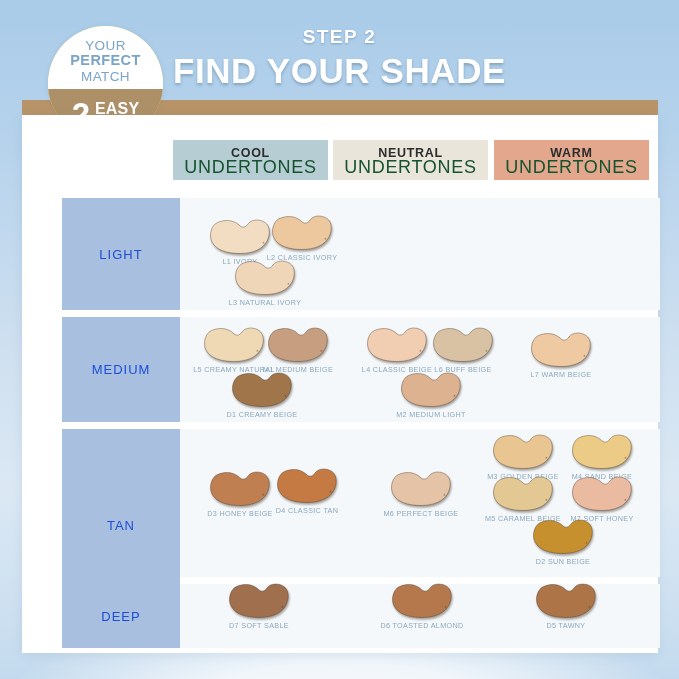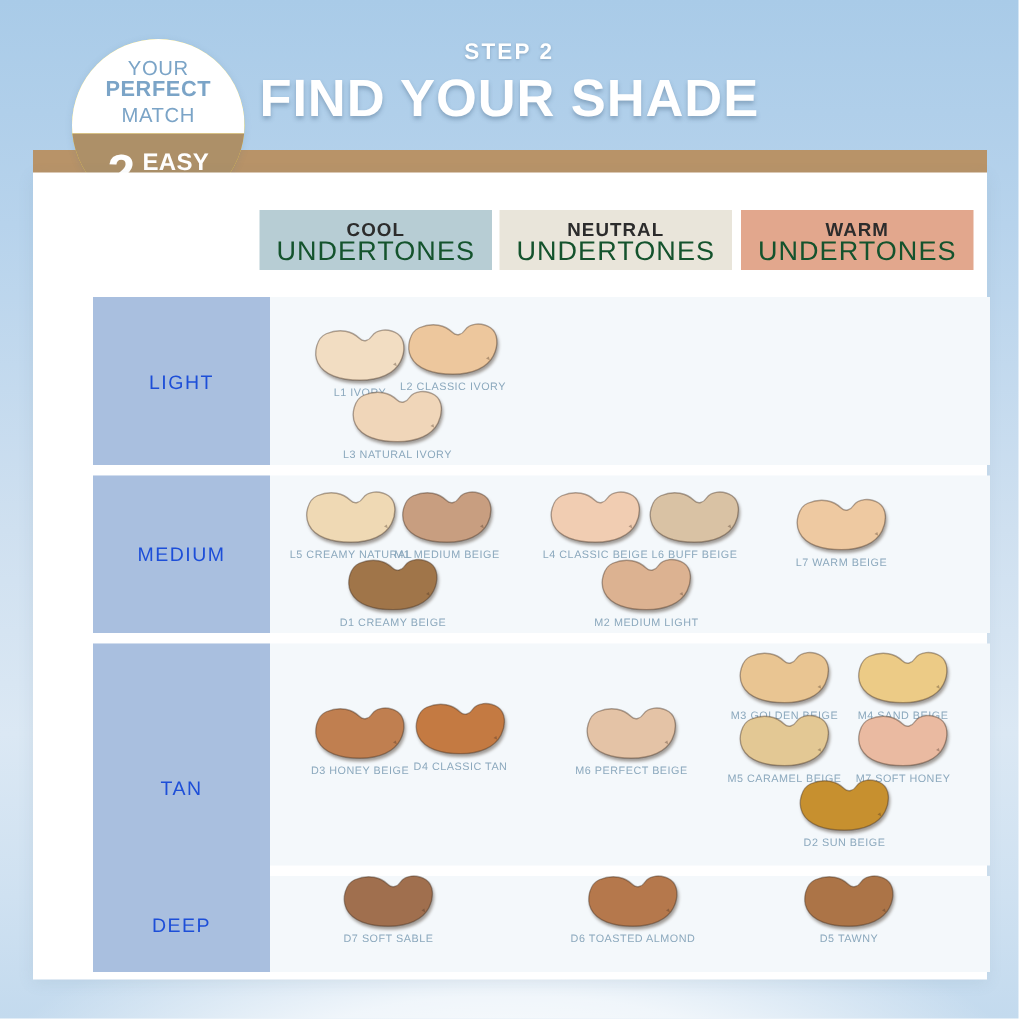--- a/index.html
+++ b/index.html
@@ -24,21 +24,21 @@
     position:absolute;left:22px;top:100px;width:636px;height:19px;
     background:#b89368;
   }
 
   
   #header{
     position:absolute;left:0;top:26px;width:679px;text-align:center;
     pointer-events:none;
   }
   #step{
-    font-size:15px;font-weight:bold;letter-spacing:1.4px;color:#ffffff;
+    font-size:19px;font-weight:bold;letter-spacing:1.4px;color:#ffffff;
     text-shadow:0 1px 2px rgba(80,110,140,0.45);
   }
   #title{
     margin-top:3px;
     font-size:35px;font-weight:bold;letter-spacing:0.6px;color:#ffffff;
     text-shadow:0 2px 3px rgba(80,110,140,0.45);
   }
 
   
   #badge{

